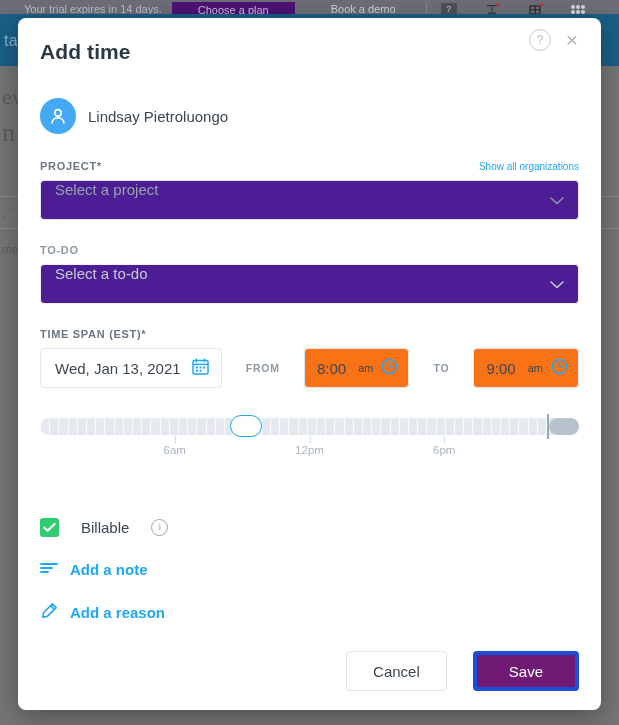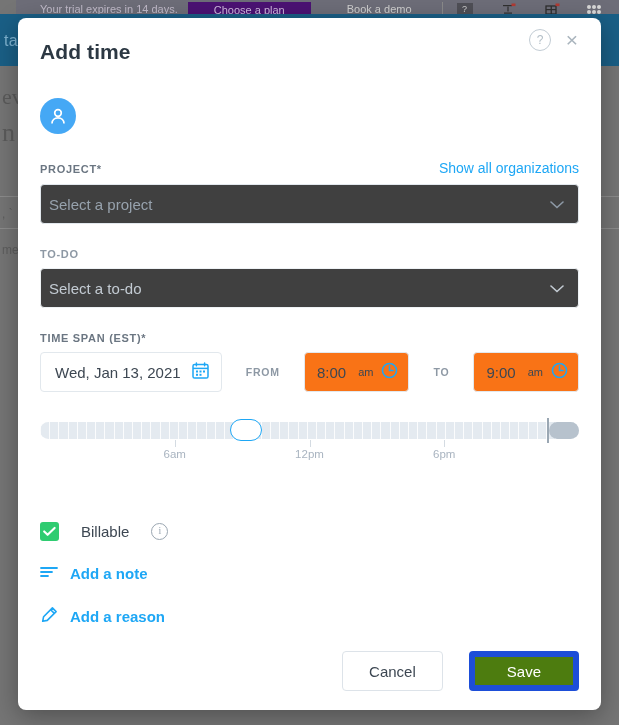--- a/index.html
+++ b/index.html
@@ -18,21 +18,21 @@
 
   
   #app-backdrop {
     position: absolute;
     inset: 0;
     background: #757575;
     overflow: hidden;
   }
   .bg-trialbar {
     position: absolute;
-    top: 0; left: 16px; right: 0;
+    top: 0; left: 0; right: 0;
     height: 18px;
     background: #6d6d78;
     display: flex;
     align-items: center;
     font-size: 11px;
     color: #b9b3c4;
     white-space: nowrap;
   }
   .bg-trial-text {
     margin-left: 24px;
@@ -199,36 +199,36 @@
   }
   .field-label {
     font-size: 11px;
     font-weight: bold;
     letter-spacing: .7px;
     color: #6b7682;
     text-transform: uppercase;
   }
   .field-label.dim { color: #8d98a4; }
   .link-right {
-    font-size: 14px;
+    font-size: 10px;
     color: #1ea7f5;
     cursor: pointer;
   }
 
   .select-box {
     height: 40px;
     border: 1px solid #e2e8ed;
     border-radius: 4px;
     display: flex;
-    align-items: center;
-    padding: 0 8px;
+    align-items: flex-start;
+    padding: 0 14px;
     box-sizing: border-box;
     color: #97a2ad;
     font-size: 15px;
-    background: #404040;
+    background: #4c1d95;
     cursor: pointer;
     position: relative;
   }
   .select-box.disabled {
     border-color: #eef2f5;
     color: #c3cbd3;
     cursor: default;
   }
   .chev {
     position: absolute;
@@ -459,22 +459,22 @@
     cursor: pointer;
     font-family: "Liberation Sans", sans-serif;
     padding: 0 26px;
   }
   .btn-cancel {
     background: #fff;
     border: 1px solid #dde3e9;
     color: #3d4752;
   }
   .btn-save {
-    background: #4d7c0f;
-    border: 6px solid #1d4ed8;
+    background: #701a75;
+    border: 4px solid #1d4ed8;
     color: #fff;
     padding: 0 32px;
   }
 </style>
 </head>
 <body>
 
 <div id="app-backdrop">
   <div class="bg-trialbar">
     <span class="bg-trial-text">Your trial expires in 14 days.</span>
@@ -530,20 +530,21 @@
 
   <div class="modal-body">
 
     <div class="user-row">
       <span class="avatar">
         <svg width="22" height="22" viewBox="0 0 22 22">
           <circle cx="11" cy="8" r="3.3" fill="none" stroke="#fff" stroke-width="1.7"></circle>
           <path d="M5 18.5c0-3.3 2.7-5.6 6-5.6s6 2.3 6 5.6" fill="none" stroke="#fff" stroke-width="1.7"></path>
         </svg>
       </span>
+      <span class="user-name">Lindsay Pietroluongo</span>
     </div>
 
     <div class="group">
       <div class="field-label-row">
         <span class="field-label">PROJECT*</span>
         <span class="link-right">Show all organizations</span>
       </div>
       <div class="select-box">
         <span>Select a project</span>
         <span class="chev">

